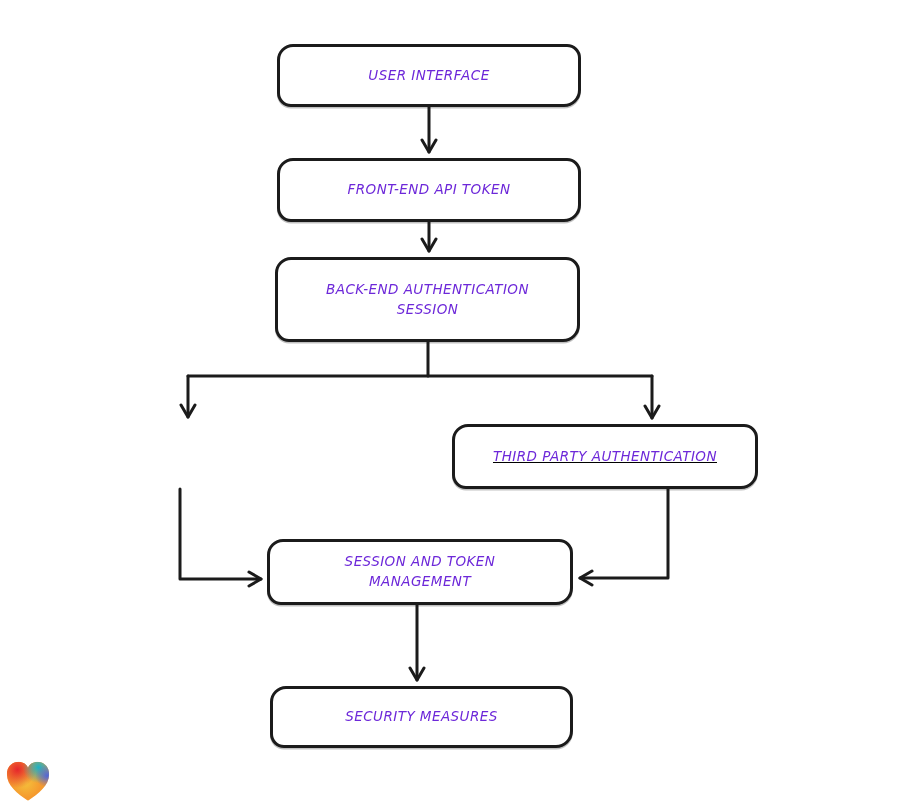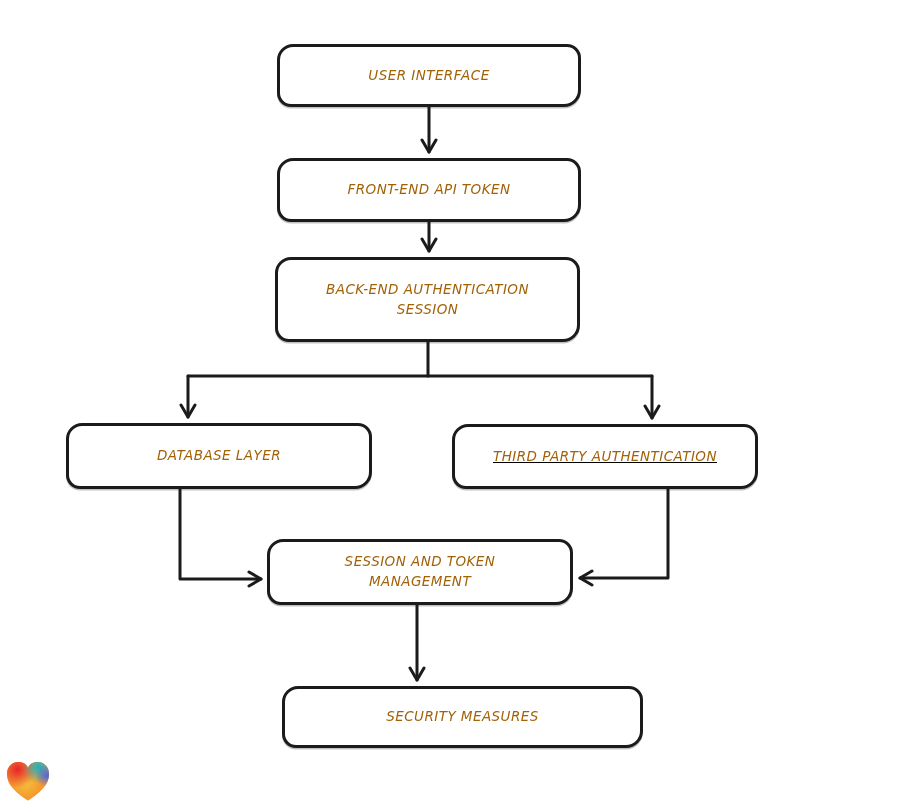--- a/index.html
+++ b/index.html
@@ -36,21 +36,21 @@
     justify-content: center;
     text-align: center;
   }
   .node-label {
     display: block;
     font-size: 13.5px;
     font-style: italic;
     font-weight: 500;
     letter-spacing: 0.45px;
     line-height: 1.48;
-    color: #a16207;
+    color: #6d28d9;
     white-space: nowrap;
   }
   .logo {
     position: absolute;
     left: 6px;
     top: 760px;
     width: 44px;
     height: 42px;
   }
 </style>
@@ -84,34 +84,31 @@
 
   <div class="node" style="left:277px; top:158px; width:304px; height:64px;">
     <span class="node-label">FRONT-END API TOKEN</span>
   </div>
 
   <div class="node" style="left:275px; top:257px; width:305px; height:85px;text-align:center;">
     <span class="node-label">BACK-END AUTHENTICATION</span>
     <span class="node-label">SESSION</span>
   </div>
 
-  <div class="node" style="left:66px; top:423px; width:306px; height:66px;">
-    <span class="node-label">DATABASE LAYER</span>
-  </div>
 
   <div class="node" style="left:452px; top:424px; width:306px; height:65px;text-decoration:underline;">
     <span class="node-label">THIRD PARTY AUTHENTICATION</span>
   </div>
 
   <div class="node" style="left:267px; top:539px; width:306px; height:66px;">
     <span class="node-label">SESSION AND TOKEN</span>
     <span class="node-label">MANAGEMENT</span>
   </div>
 
-  <div class="node" style="left:270px; top:686px; width:361px; height:62px;margin-left:12px;">
+  <div class="node" style="left:270px; top:686px; width:303px; height:62px;">
     <span class="node-label">SECURITY MEASURES</span>
   </div>
 
   <div class="logo">
     <svg width="44" height="42" viewBox="0 0 100 92" xmlns="http://www.w3.org/2000/svg">
       <defs>
         <clipPath id="heartClip">
           <path d="M50 91 C 26 74 2 57 2 30 C 2 13 15 2 29 2 C 39 2 47 8 50 16 C 53 8 61 2 71 2 C 85 2 98 13 98 30 C 98 57 74 74 50 91 Z"></path>
         </clipPath>
         <radialGradient id="gRed" cx="50%" cy="50%" r="50%">

